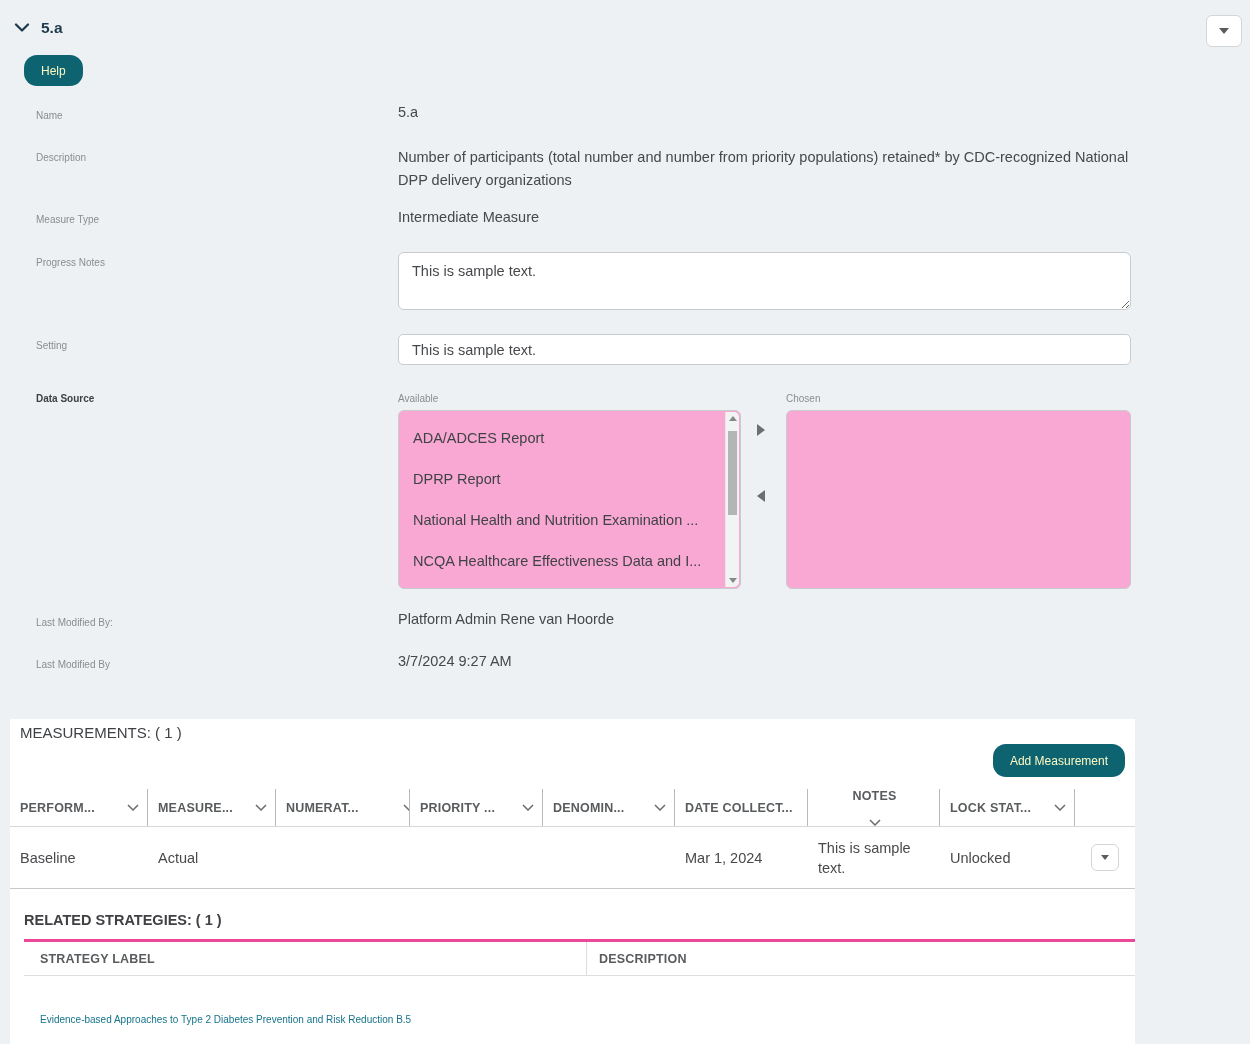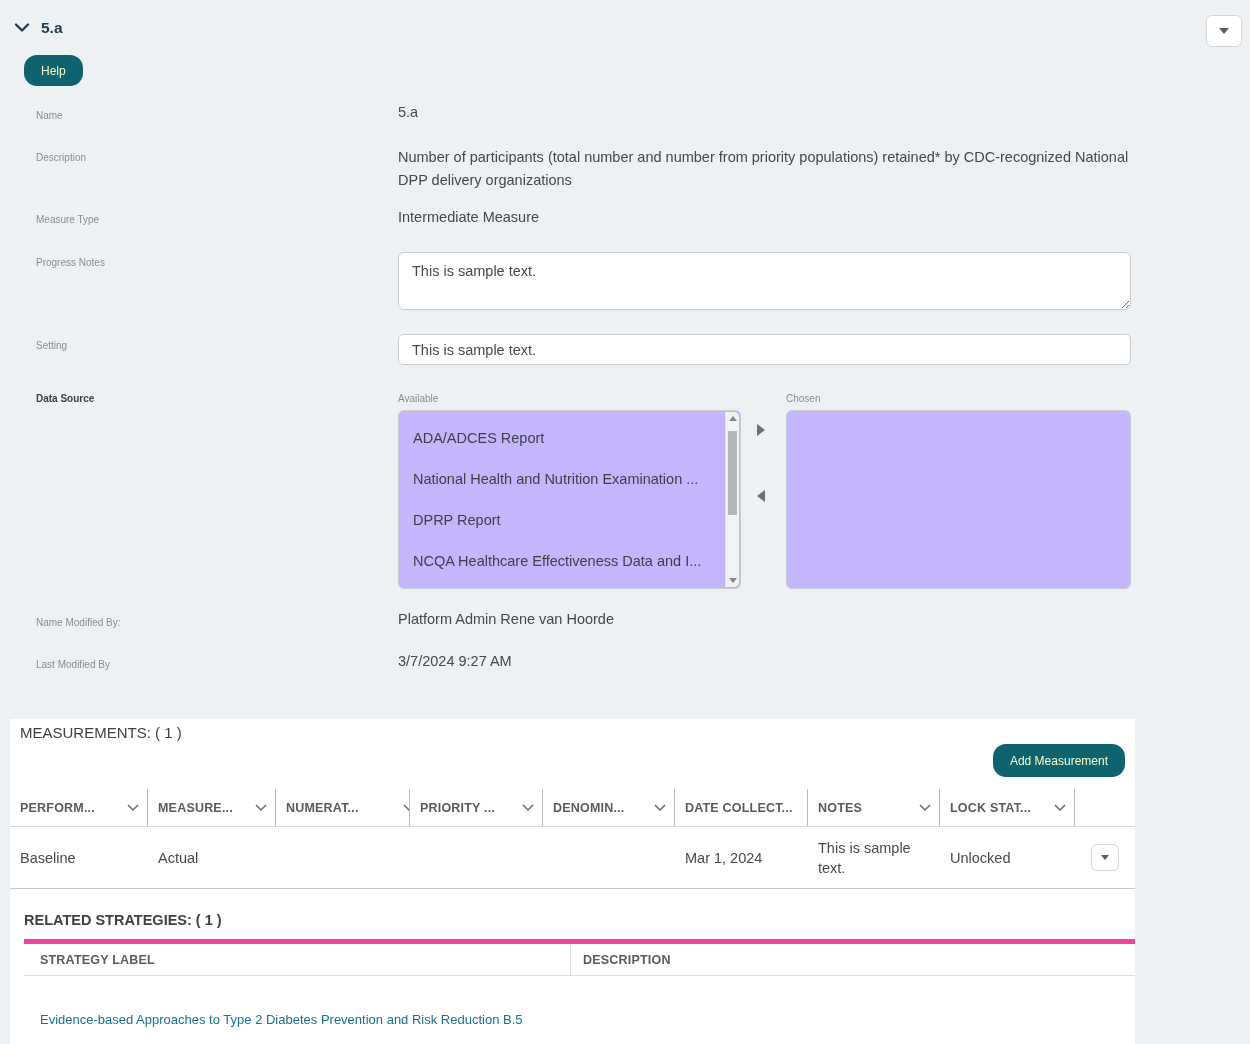--- a/index.html
+++ b/index.html
@@ -46,21 +46,21 @@
     padding:10px 13px; resize:both;
   }
   .txtinput {
     left:398px; top:334px; width:733px; height:31px;
     border:1px solid #c9ccce; border-radius:5px; background:#fff;
     font-family:inherit; font-size:14.5px; color:#46484b; padding:0 13px;
   }
 
   
   .listbox {
-    background:#c4b5fd; border:1px solid #c9ccce; border-radius:6px;
+    background:#f9a8d4; border:1px solid #c9ccce; border-radius:6px;
   }
   .lb-avail { left:398px; top:410px; width:343px; height:179px; padding-top:6px; overflow:hidden; position:absolute; }
   .lb-chosen { left:786px; top:410px; width:345px; height:179px; position:absolute; }
   .lb-item { height:41px; display:flex; align-items:center; padding:0 14px; font-size:14.5px; color:#3f4245; cursor:pointer; white-space:nowrap; overflow:hidden; }
   .lb-scroll {
     position:absolute; top:1px; right:1px; bottom:1px; width:14px;
     background:#f2f3f3; border-left:1px solid #e4e6e7; border-radius:0 5px 5px 0;
     display:flex; flex-direction:column; align-items:center; justify-content:space-between;
     padding:4px 0;
   }
@@ -77,34 +77,34 @@
   .mh {
     display:flex; align-items:center; justify-content:space-between;
     padding:0 8px 0 10px; border-right:1px solid #b8babb;
     font-size:12.5px; font-weight:700; color:#595c5e; letter-spacing:.2px;
     white-space:nowrap; overflow:hidden;
   }
   .mh.last { border-right:none; }
   .mrow { position:absolute; left:0; top:108px; width:1125px; height:62px; display:flex; align-items:center; border-bottom:1px solid #c6c8c9; }
   .mc { padding:0 10px; font-size:14.5px; color:#48494b; line-height:20px; }
   .col0{width:138px;} .col1{width:128px;} .col2{width:134px;gap:44px;} .col3{width:133px;}
-  .col4{width:132px;} .col5{width:133px;} .col6{width:132px;} .col7{width:135px;}
+  .col4{width:132px;} .col5{width:133px;} .col6{width:132px;flex-direction:column;} .col7{width:135px;}
   .col8{width:60px; display:flex; justify-content:center;}
   .row-caret { width:28px; height:27px; border-radius:6px; }
 
   
   .stable { position:absolute; left:14px; top:220px; width:1111px; }
-  .shead { display:flex; height:37px; border-top:5px solid #ec4899; border-bottom:1px solid #dcdee0; }
+  .shead { display:flex; height:37px; border-top:3px solid #ec4899; border-bottom:1px solid #dcdee0;gap:16px; }
   .sh { display:flex; align-items:center; font-size:12.5px; font-weight:700; color:#595c5e; letter-spacing:.2px; }
   .sh.c-label { width:546px; padding-left:16px; }
   .sh.c-desc  { flex:1; border-left:1px solid #dcdee0; padding-left:12px; }
   .srow { display:flex; border-bottom:1px solid #c6c8c9; min-height:87px; }
   .sc-label { width:546px; padding-left:16px; display:flex; align-items:center; }
   .sc-desc { flex:1; padding:11px 48px 11px 12px; font-size:14.5px; color:#47494c; line-height:22px; }
-  .slink { font-size:13px; color:#16738a; text-decoration:none; cursor:pointer; }
+  .slink { font-size:10px; color:#16738a; text-decoration:none; cursor:pointer; }
 
   .chev-svg { flex:none; }
 </style>
 </head>
 <body>
 
 <div>
 
   <div class="abs title-row">
     <span style="display:flex;">
@@ -135,36 +135,36 @@
 
   <div class="abs flabel" style="left:36px; top:340px;">Setting</div>
   <input class="abs txtinput" type="text" value="This is sample text." style="">
 
   <div class="abs flabel" style="left:36px; top:393px; color:#3e4144; font-weight:700;">Data Source</div>
   <div class="abs flabel" style="left:398px; top:393px;">Available</div>
   <div class="abs flabel" style="left:786px; top:393px;">Chosen</div>
 
   <div class="listbox lb-avail">
     <div class="lb-item">ADA/ADCES Report</div>
+    <div class="lb-item">DPRP Report</div>
     <div class="lb-item">National Health and Nutrition Examination ...</div>
-    <div class="lb-item">DPRP Report</div>
     <div class="lb-item">NCQA Healthcare Effectiveness Data and I...</div>
     <div class="lb-scroll">
       <span class="tri-up sm"></span>
       <span class="tri-down sb"></span>
       <span class="lb-thumb"></span>
     </div>
   </div>
 
   <span class="abs tri-right" style="left:757px; top:424px;"></span>
   <span class="abs tri-left" style="left:757px; top:490px;"></span>
 
   <div class="listbox lb-chosen"></div>
 
-  <div class="abs flabel" style="left:36px; top:617px;">Name Modified By:</div>
+  <div class="abs flabel" style="left:36px; top:617px;">Last Modified By:</div>
   <div class="abs fvalue" style="left:398px; top:611px;">Platform Admin Rene van Hoorde</div>
   <div class="abs flabel" style="left:36px; top:659px;">Last Modified By</div>
   <div class="abs fvalue" style="left:398px; top:653px;">3/7/2024 9:27 AM</div>
 
   <div class="abs panel">
 
     <div class="abs sec-title" style="left:10px; top:5px;">MEASUREMENTS: ( 1 )</div>
 
     <button class="btn-teal btn-add">Add Measurement</button>
 

